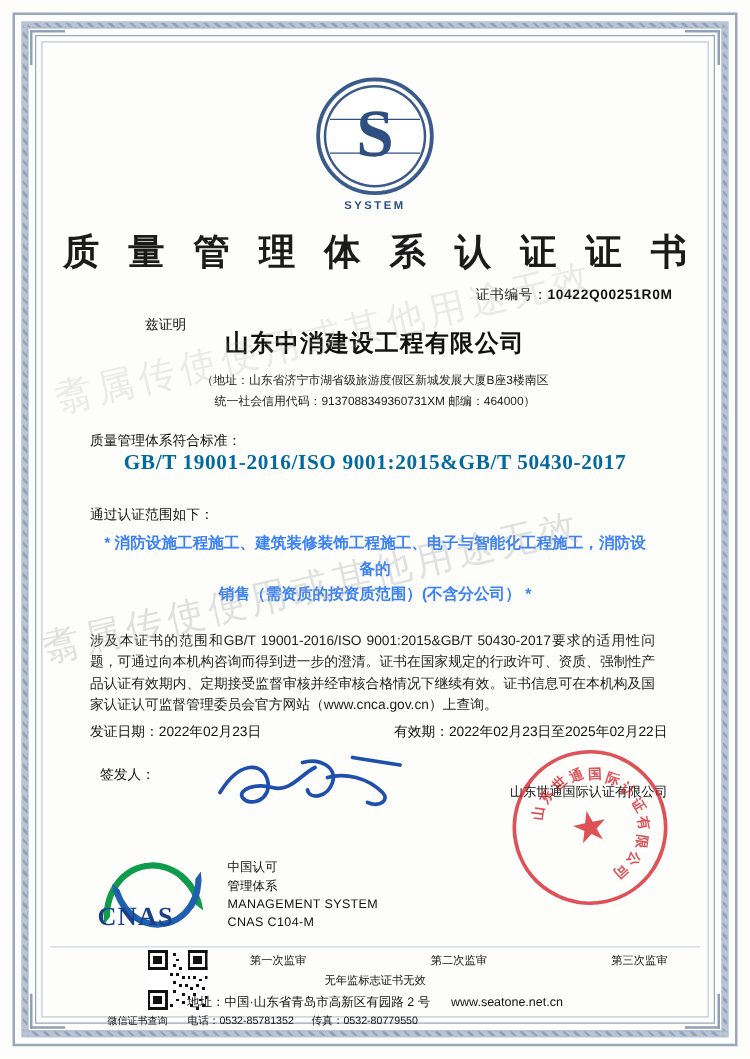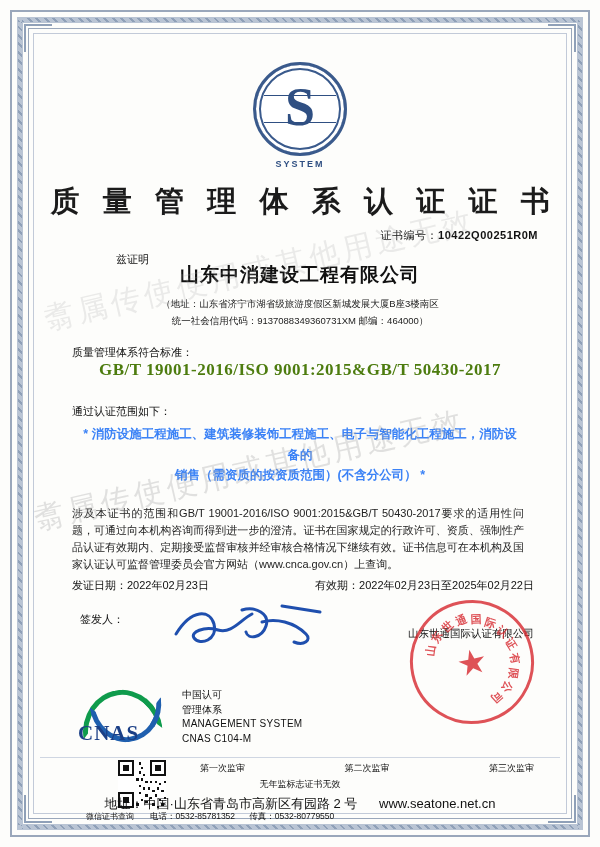--- a/index.html
+++ b/index.html
@@ -175,21 +175,21 @@
 
   .std-label { left: 72px; top: 345px; }
   .standard {
     position: absolute;
     left: 0; right: 0;
     top: 360px;
     text-align: center;
     font-family: "Liberation Serif", serif;
     font-size: 17px;
     font-weight: bold;
-    color: #4d7c0f;
+    color: #0369a1;
     letter-spacing: .5px;
   }
 
   .scope-label { left: 72px; top: 404px; }
   .scope {
     position: absolute;
     left: 78px; right: 78px;
     top: 424px;
     text-align: center;
     font-size: 12.5px;
@@ -361,21 +361,21 @@
     top: 778px;
     text-align: center;
     font-size: 9px;
     color: #111;
   }
   .addr-line {
     position: absolute;
     left: 0; right: 0;
     top: 795px;
     text-align: center;
-    font-size: 13px;
+    font-size: 10px;
     color: #111;
   }
   .tel-line {
     position: absolute;
     left: 150px;
     top: 811px;
     font-size: 8.5px;
     color: #111;
   }
   .qr-label {

